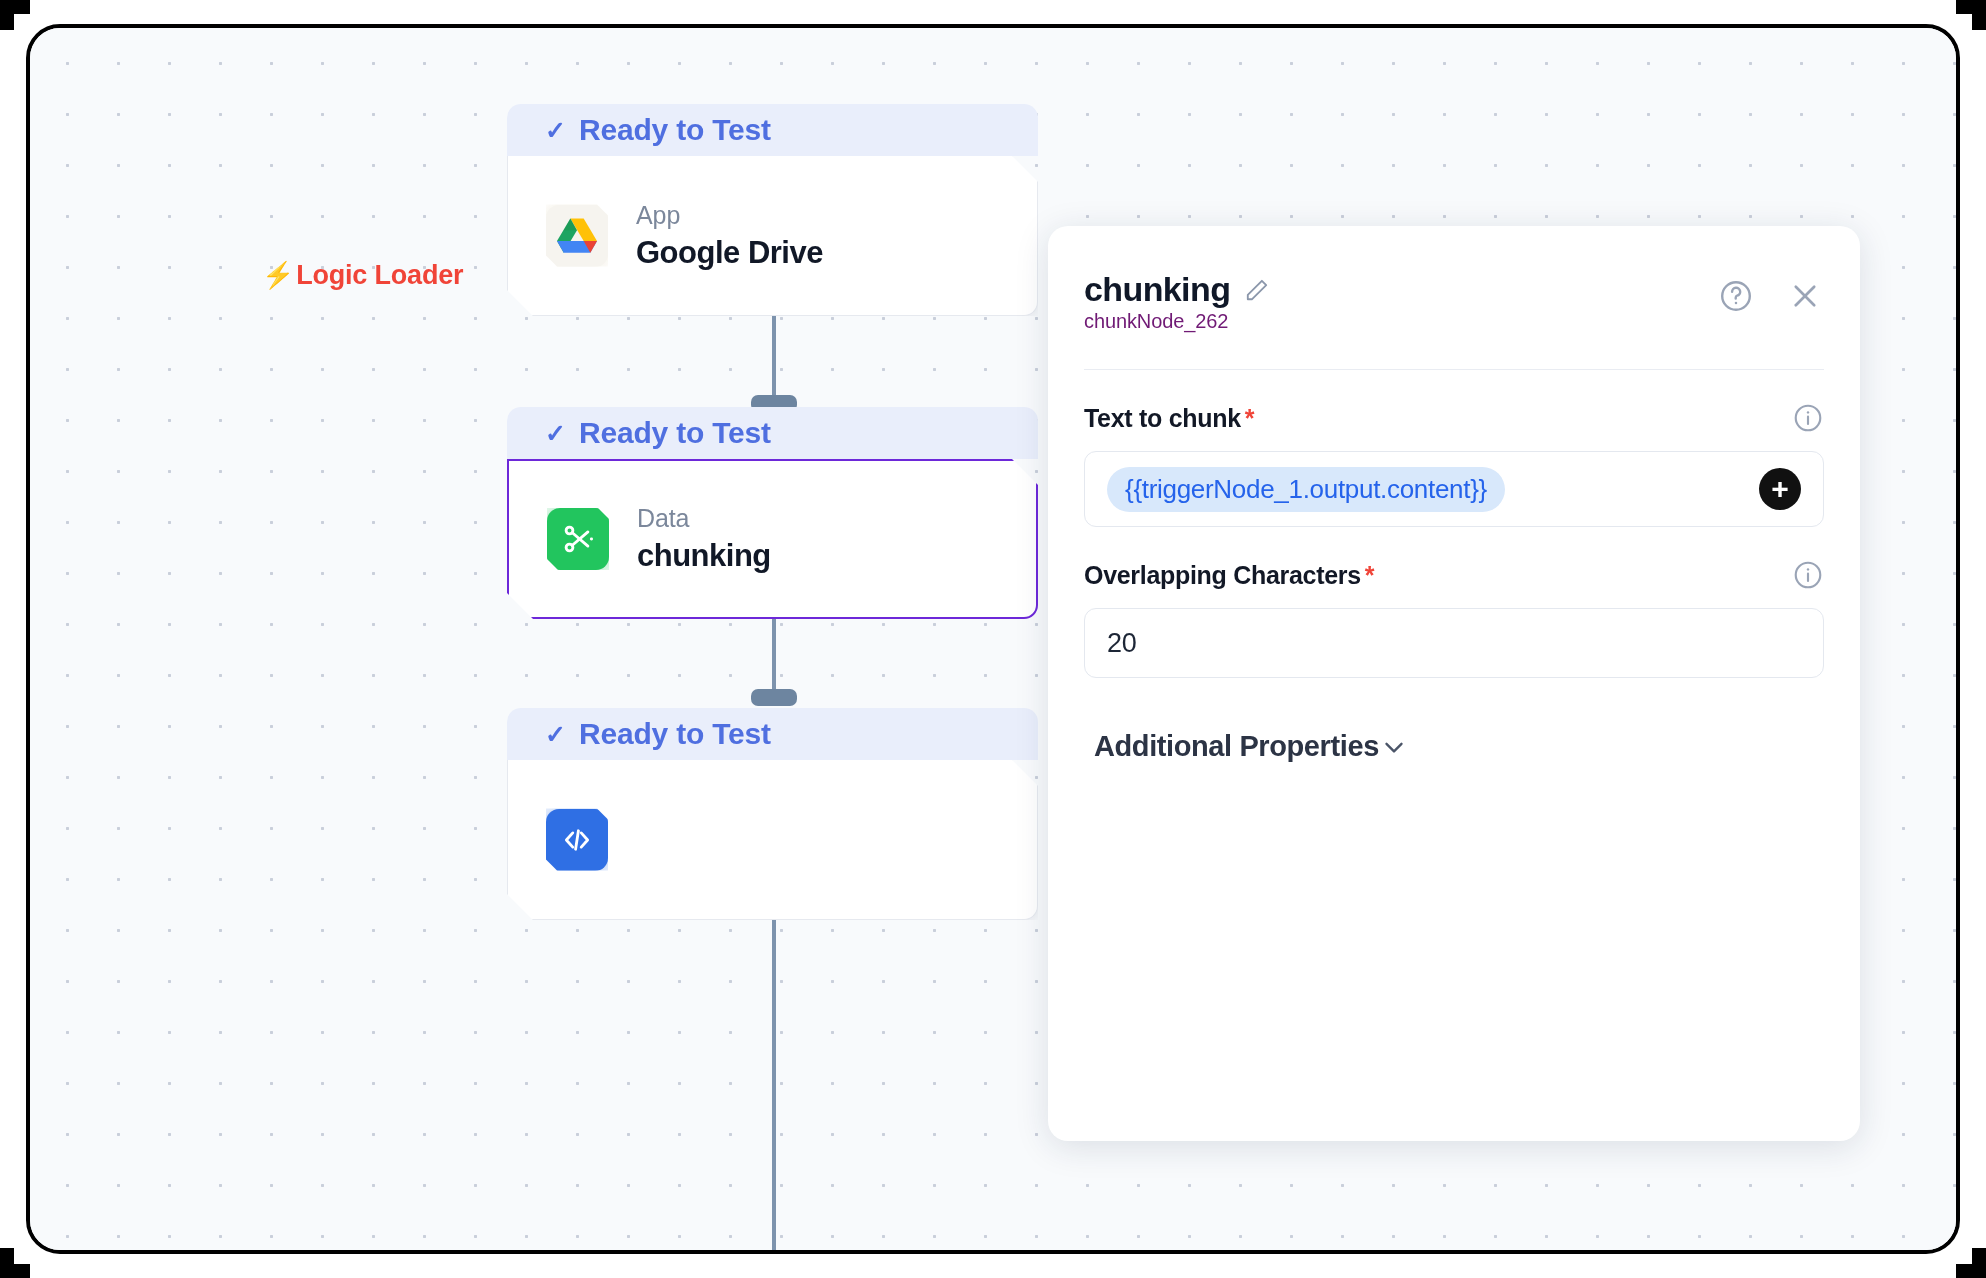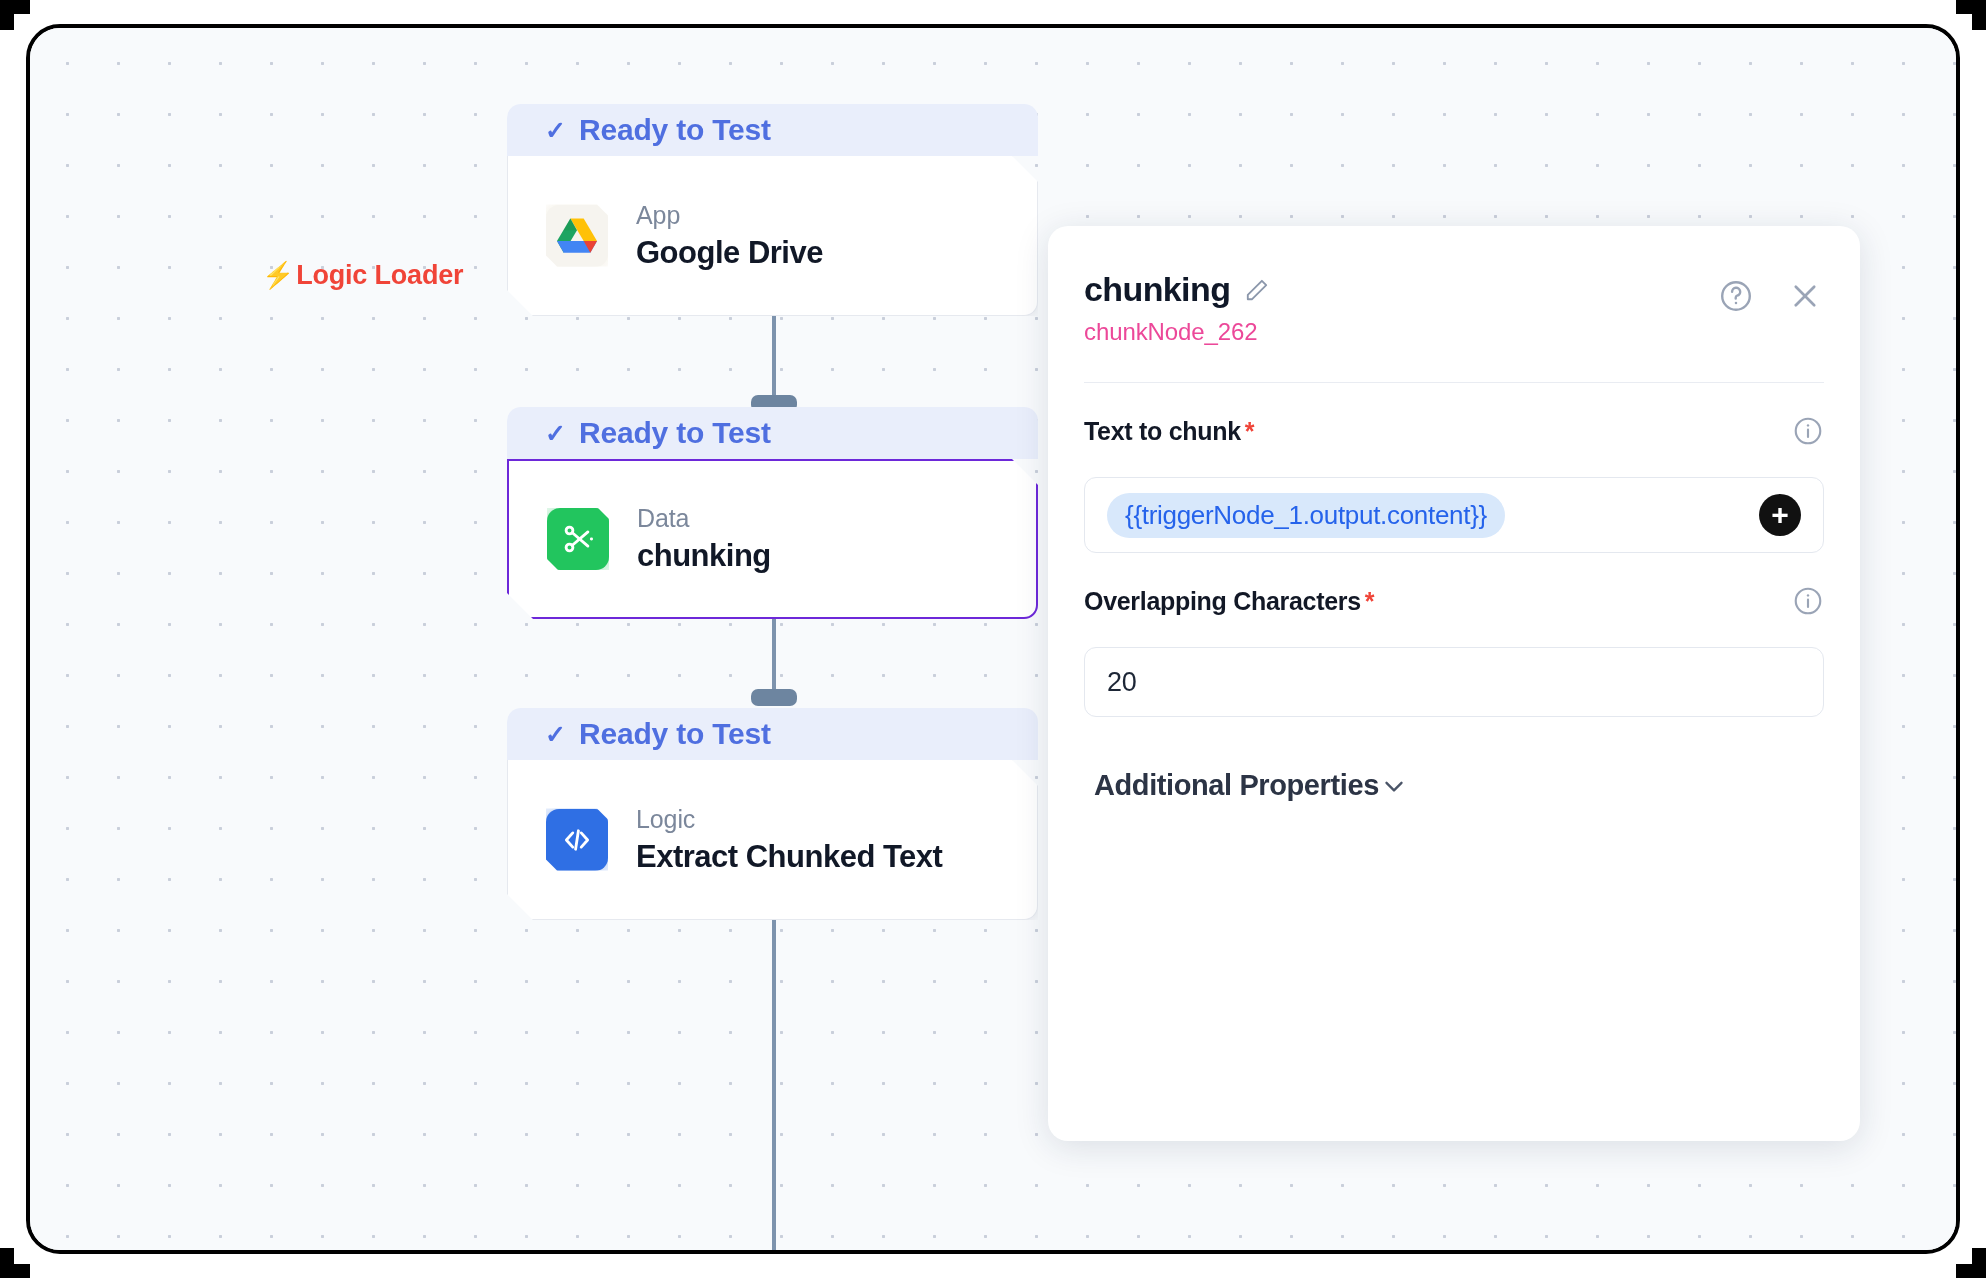--- a/index.html
+++ b/index.html
@@ -212,23 +212,23 @@
     align-items: center;
     gap: 14px;
   }
   #panel-title {
     font-size: 34px;
     font-weight: 700;
     color: #101828;
     letter-spacing: -0.6px;
   }
   #panel-subtitle {
-    margin-top: 9px;
-    font-size: 24px;
-    color: #ec4899;
+    margin-top: 1px;
+    font-size: 20px;
+    color: #701a75;
     letter-spacing: -0.1px;
   }
 
   .panel-actions {
     position: absolute;
     top: 8px;
     right: 2px;
     display: flex;
     align-items: center;
     gap: 34px;
@@ -254,21 +254,21 @@
   }
   .field-label {
     font-size: 25px;
     font-weight: 700;
     color: #121826;
     letter-spacing: -0.3px;
   }
   .field-label .req { color: #f04438; font-weight: 700; margin-left: 4px; }
 
   .field-input {
-    margin-top: 30px;
+    margin-top: 17px;
     min-height: 70px;
     background: #ffffff;
     border: 1px solid #e4e8ef;
     border-radius: 12px;
     display: flex;
     align-items: center;
     padding: 0 22px;
     font-size: 27px;
     color: #1d2636;
     letter-spacing: -0.2px;
@@ -400,24 +400,20 @@
         <span class="status-text">Ready to Test</span>
       </div>
       <div class="node-body">
         <div class="node-icon logic">
           <svg width="34" height="34" viewBox="0 0 24 24" fill="none" stroke="#ffffff" stroke-width="2" stroke-linecap="round" stroke-linejoin="round">
             <polyline points="9,7 4.5,12 9,17"></polyline>
             <polyline points="15,7 19.5,12 15,17"></polyline>
             <line x1="13" y1="5.5" x2="11" y2="18.5"></line>
           </svg>
         </div>
-        <div class="node-text">
-          <span class="node-category">Logic</span>
-          <span class="node-title">Extract Chunked Text</span>
-        </div>
       </div>
     </div>
 
     <div id="panel">
 
       <div class="panel-header">
         <div class="panel-title-row">
           <span id="panel-title">chunking</span>
           <span class="icon-btn">
             <svg width="26" height="26" viewBox="0 0 24 24" fill="none" stroke="#8b97ab" stroke-width="1.7" stroke-linecap="round" stroke-linejoin="round">

